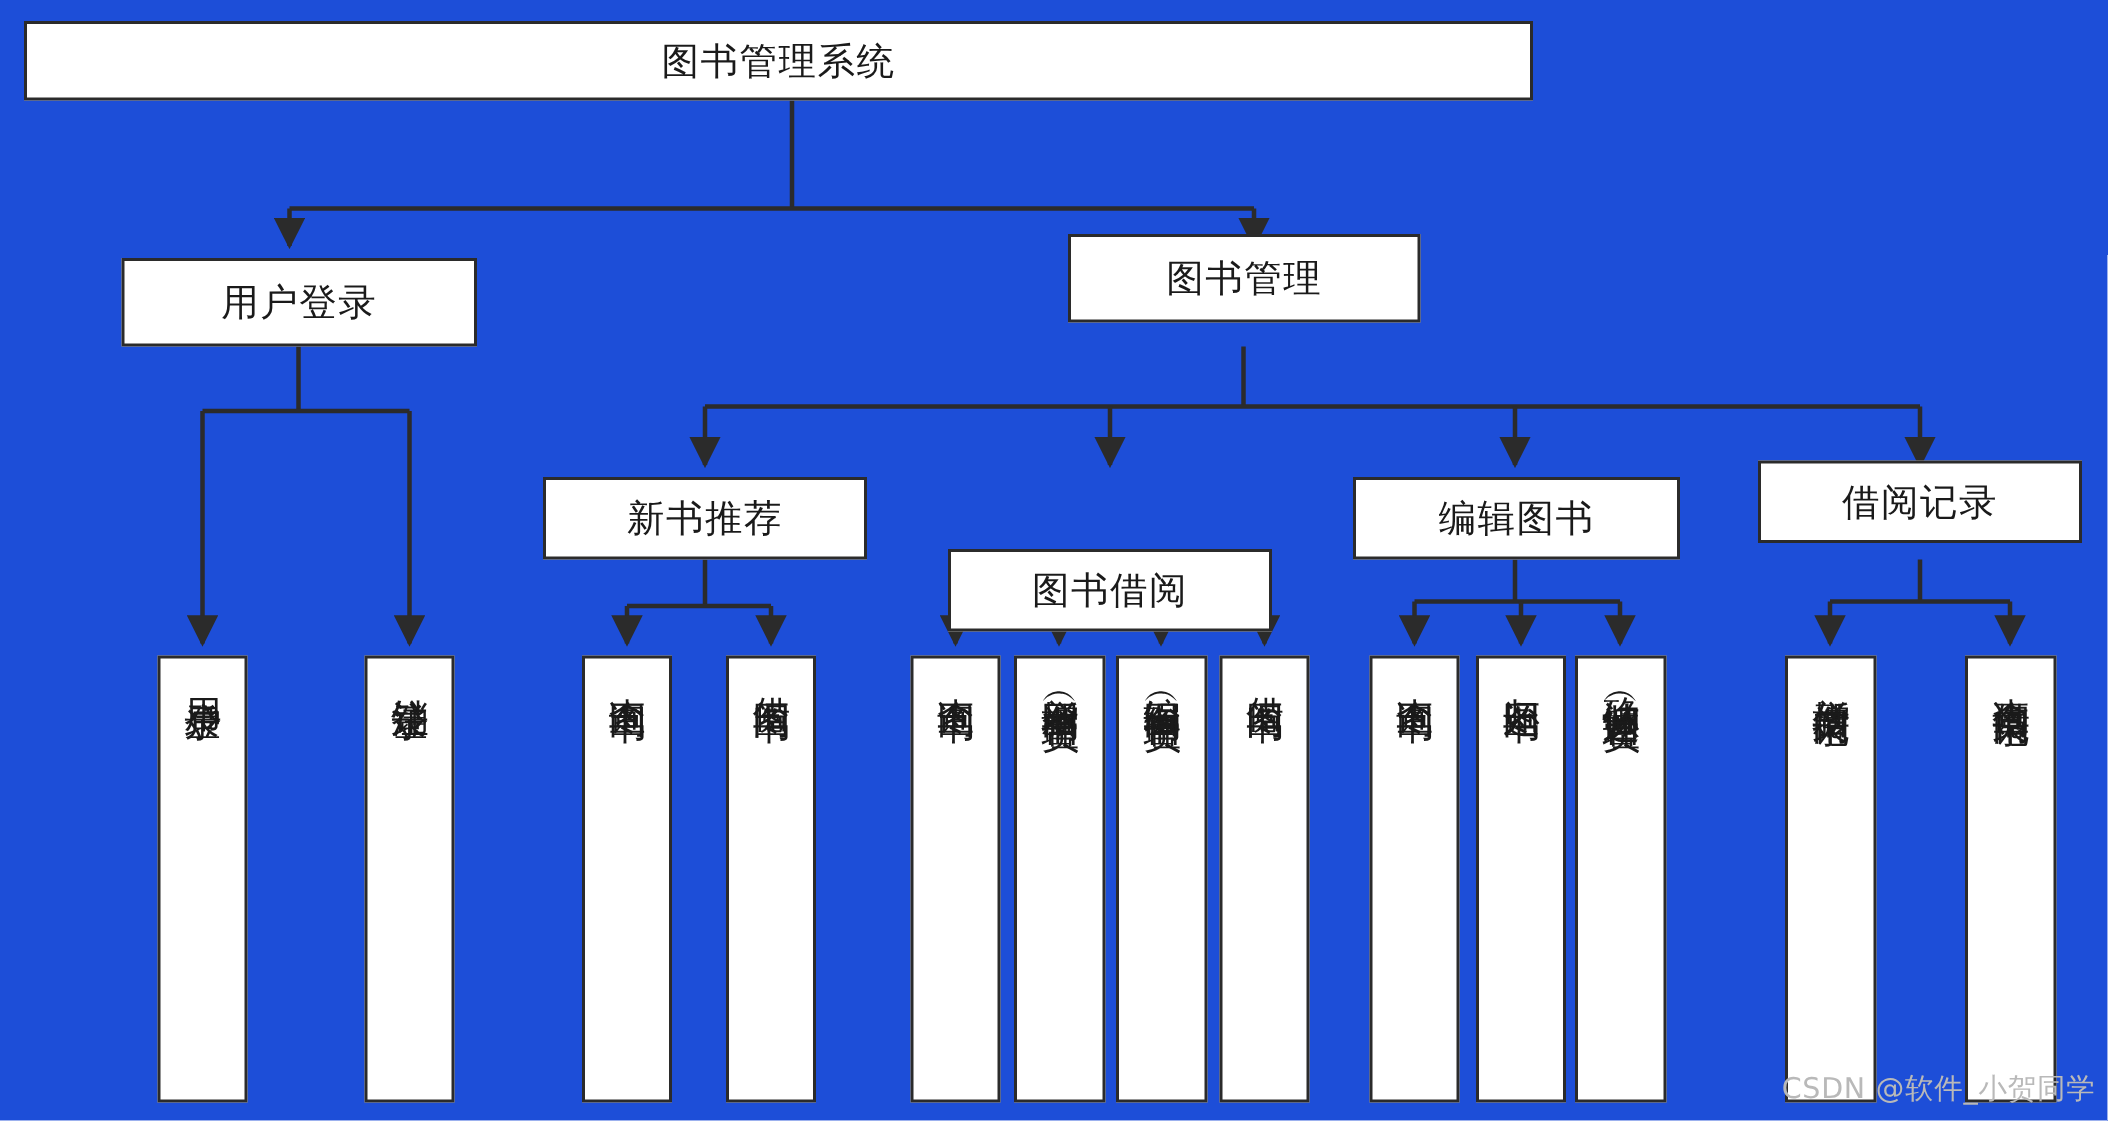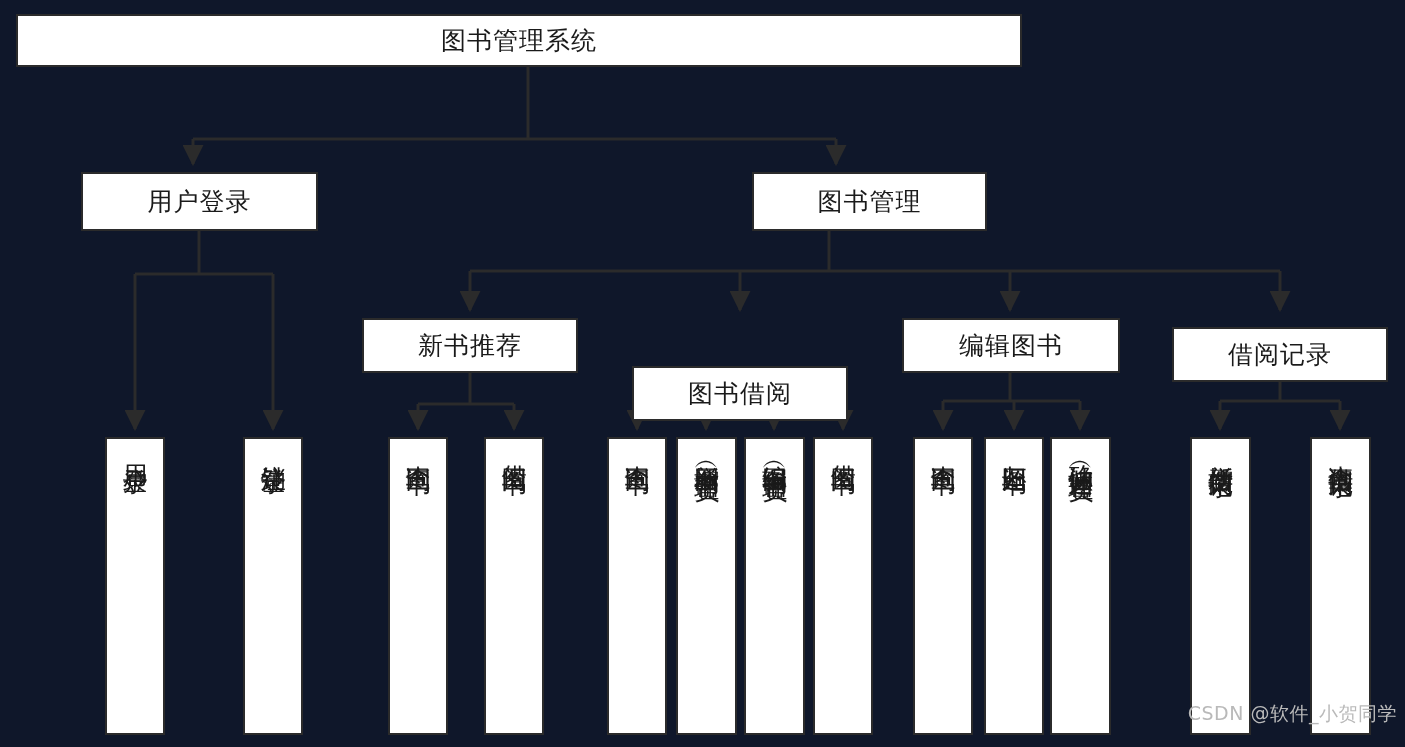--- a/index.html
+++ b/index.html
@@ -7,21 +7,21 @@
     padding: 0;
     background: #ffffff;
   }
   body {
     font-family: "DejaVu Sans", "Liberation Sans", sans-serif;
   }
   #canvas {
     position: relative;
     width: 1405px;
     height: 747px;
-    background: #0f172a;
+    background: #1d4ed8;
     overflow: hidden;
     text-decoration: underline;
   }
   #edges {
     position: absolute;
     left: 0;
     top: 0;
     width: 1405px;
     height: 747px;
     pointer-events: none;
@@ -49,21 +49,21 @@
   .vtext {
     writing-mode: vertical-rl;
     text-orientation: upright;
     line-height: 1.18;
     letter-spacing: 2px;
     white-space: nowrap;
   }
   .watermark {
     position: absolute;
     right: 8px;
-    bottom: 20px;
+    bottom: 8px;
     font-size: 19px;
     color: #b9b9b9;
     letter-spacing: 0.5px;
     white-space: nowrap;
   }
 </style>
 </head>
 <body>
 
 <div id="canvas">
@@ -118,34 +118,34 @@
     </g>
   </svg>
 
   <div class="node horiz" style="left:16px; top:14px; width:1006px; height:53px;">
     <span>图书管理系统</span>
   </div>
 
   <div class="node horiz" style="left:81px; top:172px; width:237px; height:59px;">
     <span>用户登录</span>
   </div>
-  <div class="node horiz" style="left:712px; top:172px; width:235px; height:59px;margin-left:40px;">
+  <div class="node horiz" style="left:712px; top:156px; width:235px; height:59px;">
     <span>图书管理</span>
   </div>
 
   <div class="node horiz" style="left:362px; top:318px; width:216px; height:55px;">
     <span>新书推荐</span>
   </div>
   <div class="node horiz" style="left:632px; top:318px; width:216px; height:55px;margin-top:48px;">
     <span>图书借阅</span>
   </div>
   <div class="node horiz" style="left:902px; top:318px; width:218px; height:55px;">
     <span>编辑图书</span>
   </div>
-  <div class="node horiz" style="left:1172px; top:327px; width:216px; height:55px;text-align:right;">
+  <div class="node horiz" style="left:1172px; top:307px; width:216px; height:55px;text-align:right;">
     <span>借阅记录</span>
   </div>
 
   <div class="node leaf" style="left:105px; top:437px; width:60px; height:298px;">
     <span class="vtext">用户登录</span>
   </div>
   <div class="node leaf" style="left:243px; top:437px; width:60px; height:298px;">
     <span class="vtext">注销登录</span>
   </div>
 

